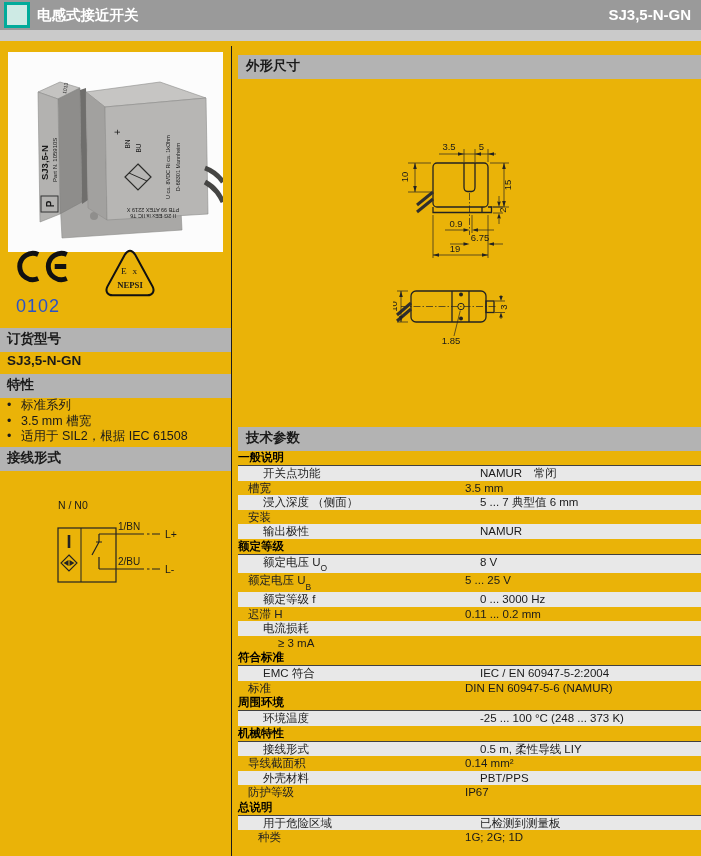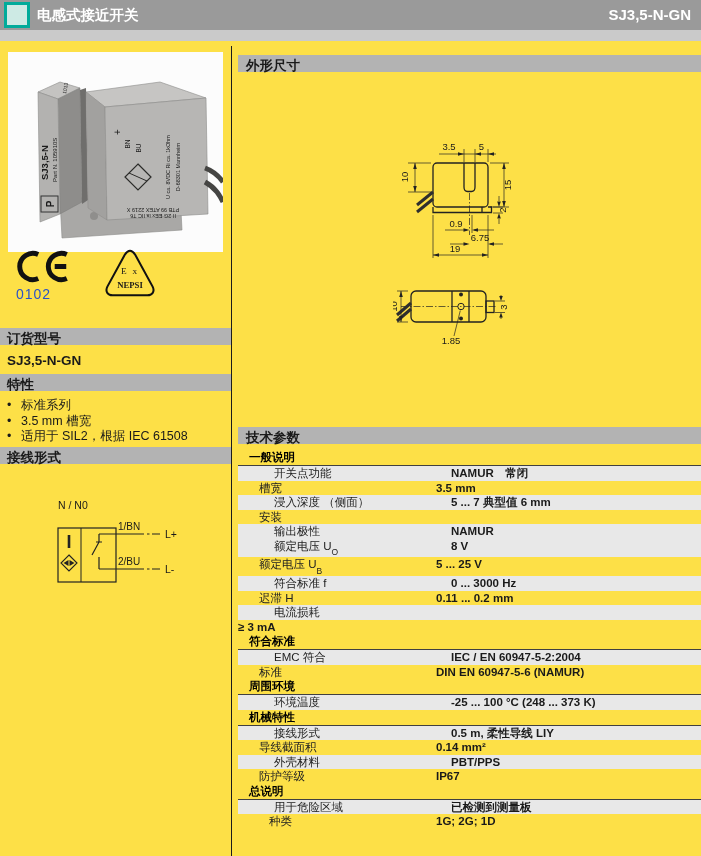--- a/index.html
+++ b/index.html
@@ -1,48 +1,48 @@
 <!DOCTYPE html>
 <html><head>
 <meta charset="utf-8">
 <style>
   html,body{margin:0;padding:0;background:#fff;}
-  #page{position:relative;width:701px;height:856px;background:#fde047;overflow:hidden;
+  #page{position:relative;width:701px;height:856px;background:#eab308;overflow:hidden;
         font-family:"Liberation Sans","DejaVu Sans",sans-serif;color:#1a1a1a;}
   
   .titlebar{position:absolute;left:0;top:0;width:701px;height:30px;background:#9a9a9a;}
   .brand-icon{position:absolute;left:4px;top:2px;width:20px;height:20px;background:#cdeae4;border:3px solid #00ab9a;}
   .titlebar .ttl{position:absolute;left:37px;top:0;height:30px;line-height:30px;color:#fff;font-weight:bold;font-size:14.5px;}
   .titlebar .code{position:absolute;right:10px;top:0;height:30px;line-height:30px;color:#fff;font-weight:bold;font-size:15px;}
   .substrip{position:absolute;left:0;top:30px;width:701px;height:11px;background:#cacaca;}
   .vdivider{position:absolute;left:231px;top:46px;width:1px;height:810px;background:#1c1c1c;}
   
-  .secbar{position:absolute;background:#b3b3b3;font-weight:bold;font-size:13.5px;line-height:21px;height:17px;padding-left:7px;box-sizing:border-box;}
+  .secbar{position:absolute;background:#b3b3b3;font-weight:bold;font-size:13.5px;line-height:21px;height:24px;padding-left:7px;box-sizing:border-box;}
   .secbar.left{left:0;width:231px;}
   .secbar.right{left:238px;width:463px;padding-left:8px;}
   
   .ordercode{position:absolute;left:7px;top:353px;font-weight:bold;font-size:13.5px;}
   .features{position:absolute;left:7px;top:398px;width:220px;font-size:12.5px;}
   .feature-item{display:flex;line-height:15.5px;}
   .feature-item .bullet{width:14px;flex:none;}
   
   .tech-table{position:absolute;left:238px;top:450px;width:463px;font-size:11.5px;}
   .tr{display:flex;min-height:14.5px;line-height:14.5px;white-space:pre-wrap;}
   .tr-sub{font-weight:bold;border-bottom:1px solid #404040;line-height:15px;min-height:15px;}
   .tr.shade{background:#e8e8e8;padding-left:15px;}
-  .td-label{width:187px;flex:none;padding-left:10px;box-sizing:border-box;color:#222;margin-left:11px;}
+  .td-label{width:187px;flex:none;padding-left:10px;box-sizing:border-box;color:#222;}
   .td-label.ind{padding-left:20px;}
   .td-label sub{font-size:8.5px;position:relative;top:2px;}
-  .td-value{flex:1;font-weight:bold;}
+  .td-value{flex:1;font-weight:normal;margin-left:40px;}
   .tr-sub .td-label{padding-left:0;color:#000;}
   
   svg{position:absolute;}
   svg text{font-family:"Liberation Sans","DejaVu Sans",sans-serif;fill:#1a1a1a;}
   .dimtxt{font-size:9.5px;}
-  .ce-num{position:absolute;left:16px;top:286px;font-size:14px;letter-spacing:1px;color:#2a52c8;}
+  .ce-num{position:absolute;left:16px;top:296px;font-size:18px;letter-spacing:1px;color:#2a52c8;}
 </style>
 </head>
 <body>
 
 <div id="page">
 
   <div class="titlebar">
     <div class="brand-icon"></div>
     <div class="ttl">电感式接近开关</div>
     <div class="code">SJ3,5-N-GN</div>
@@ -212,23 +212,24 @@
   </svg>
 
   <div class="secbar right" style="top:427px;">技术参数</div>
   <div class="tech-table">
       <div class="tr tr-sub"><div class="td-label">一般说明</div></div>
       <div class="tr tr-row shade"><div class="td-label">开关点功能</div><div class="td-value">NAMUR　常闭</div></div>
       <div class="tr tr-row"><div class="td-label">槽宽</div><div class="td-value">3.5 mm</div></div>
       <div class="tr tr-row shade"><div class="td-label">浸入深度 （侧面）</div><div class="td-value">5 ... 7 典型值 6 mm</div></div>
       <div class="tr tr-row"><div class="td-label">安装</div><div class="td-value"></div></div>
       <div class="tr tr-row shade"><div class="td-label">输出极性</div><div class="td-value">NAMUR</div></div>
+      <div class="tr tr-sub"><div class="td-label">额定等级</div></div>
       <div class="tr tr-row shade"><div class="td-label">额定电压 U<sub>O</sub></div><div class="td-value">8 V</div></div>
       <div class="tr tr-row"><div class="td-label">额定电压 U<sub>B</sub></div><div class="td-value">5 ... 25 V</div></div>
-      <div class="tr tr-row shade"><div class="td-label">符合标准 f</div><div class="td-value">0 ... 3000 Hz</div></div>
+      <div class="tr tr-row shade"><div class="td-label">额定等级 f</div><div class="td-value">0 ... 3000 Hz</div></div>
       <div class="tr tr-row"><div class="td-label">迟滞 H</div><div class="td-value">0.11 ... 0.2 mm</div></div>
       <div class="tr tr-row shade"><div class="td-label">电流损耗</div><div class="td-value"></div></div>
       <div class="tr tr-row"><div class="td-value">≥ 3 mA</div></div>
       <div class="tr tr-sub"><div class="td-label">符合标准</div></div>
       <div class="tr tr-row shade"><div class="td-label">EMC 符合</div><div class="td-value">IEC / EN 60947-5-2:2004</div></div>
       <div class="tr tr-row"><div class="td-label">标准</div><div class="td-value">DIN EN 60947-5-6 (NAMUR)</div></div>
       <div class="tr tr-sub"><div class="td-label">周围环境</div></div>
       <div class="tr tr-row shade"><div class="td-label">环境温度</div><div class="td-value">-25 ... 100 °C (248 ... 373 K)</div></div>
       <div class="tr tr-sub"><div class="td-label">机械特性</div></div>
       <div class="tr tr-row shade"><div class="td-label">接线形式</div><div class="td-value">0.5 m, 柔性导线 LIY</div></div>

